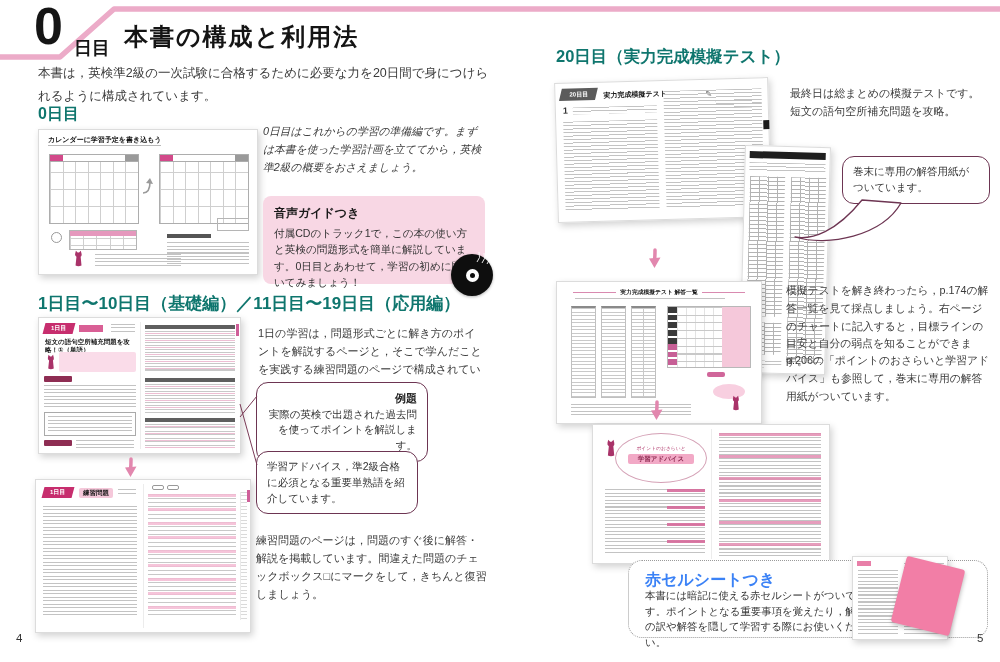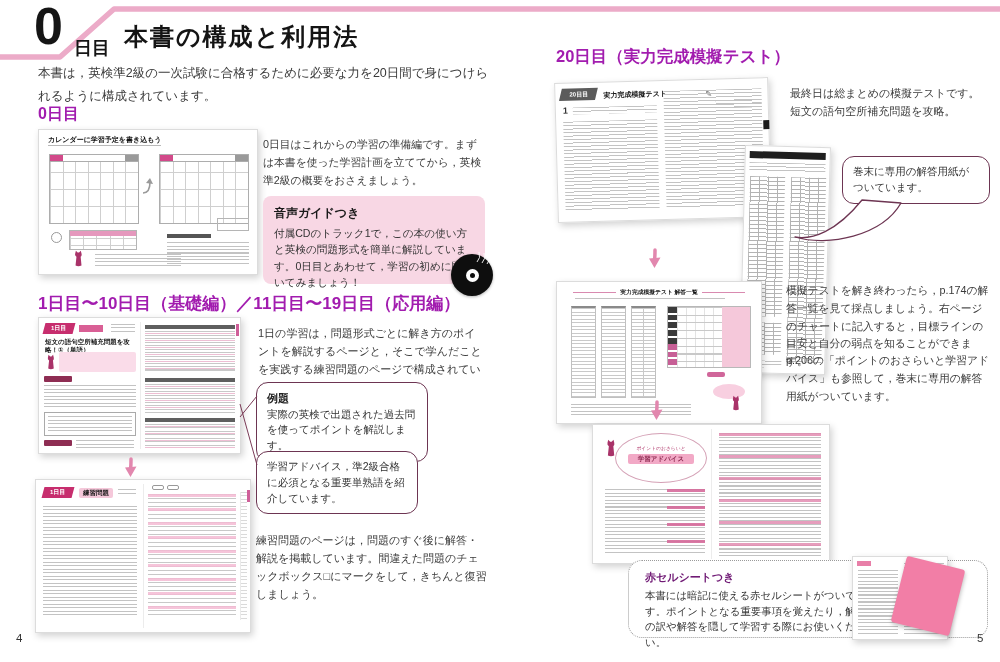--- a/index.html
+++ b/index.html
@@ -11,21 +11,21 @@
   }
   .abs { position: absolute; }
 
   
   .day-num { left:34px; top:0px; font-size:52px; font-weight:bold; color:#151515; line-height:1; }
   .day-suffix { left:74px; top:36px; font-size:18px; font-weight:bold; color:#151515; }
   .page-title { left:124px; top:21px; font-size:24px; font-weight:bold; letter-spacing:2px; color:#141414; }
 
   .intro { left:38px; top:62px; width:452px; font-size:12.5px; line-height:1.8; color:#3a3a3a; }
 
-  .sec-heading { font-weight:bold; color:#a21caf; }
+  .sec-heading { font-weight:bold; color:#0f766e; }
   .h-day0 { left:38px; top:104px; font-size:16px; }
   .h-day1 { left:38px; top:292px; font-size:17px; }
   .h-day20 { left:556px; top:46px; font-size:16.5px; }
 
   .body-txt { font-size:10.8px; line-height:1.65; color:#3a3a3a; }
 
   
   .thumb { position:absolute; background:#fff; border:1px solid #dcdcdc;
            box-shadow: 2px 3px 7px rgba(0,0,0,0.18); }
   .gutter { position:absolute; left:50%; top:4px; bottom:4px; border-left:1px solid #ececec; }
@@ -126,21 +126,21 @@
     </div>
     <div class="abs ln2" style="left:56px;top:124px;width:86px;height:13px;"></div>
     <svg class="abs" style="left:32px;top:120px;" width="14" height="17" viewBox="0 0 20 24">
       <path d="M6 5 L7 1 L9.5 3.5 L11.5 3.5 L14 1 L15 5 Q15.8 8 13.8 9.5 L15 22 Q10.5 24 6.5 22 L7.8 9.5 Q5.2 8 6 5 Z" fill="#a93369"></path>
     </svg>
     <div class="abs" style="left:128px;top:104px;width:44px;height:4px;background:#555;"></div>
     <div class="abs ln2" style="left:128px;top:112px;width:82px;height:24px;"></div>
     <div class="abs" style="left:178px;top:88px;width:32px;height:13px;border:1px solid #b5b5b5;"></div>
   </div>
 
-  <p class="abs body-txt" style="left:263px;top:136px;width:224px;">0日目はこれからの学習の準備編です。まずは本書を使った学習計画を立ててから，英検準2級の概要をおさえましょう。</p>
+  <p class="abs body-txt" style="left:263px;top:123px;width:224px;font-style:italic;">0日目はこれからの学習の準備編です。まずは本書を使った学習計画を立ててから，英検準2級の概要をおさえましょう。</p>
 
   <div class="abs audio-box">
     <div class="bx-title">音声ガイドつき</div>
     <div class="bx-body">付属CDのトラック1で，この本の使い方と英検の問題形式を簡単に解説しています。0日目とあわせて，学習の初めに聞いてみましょう！</div>
     <div class="cd">
       <svg class="abs" style="left:24px;top:-4px;" width="18" height="16">
         <path d="M2 12 Q6 8 4 2 M7 13 Q11 9 9 3 M12 14 Q16 10 14 4" fill="none" stroke="#fff" stroke-width="1" opacity="0.9"></path>
       </svg>
     </div>
   </div>
@@ -197,21 +197,21 @@
     <div class="abs ln2" style="left:7px;top:26px;width:94px;height:112px;"></div>
     <div class="abs" style="left:116px;top:5px;width:12px;height:5px;border:1px solid #999;border-radius:2px;"></div>
     <div class="abs" style="left:131px;top:5px;width:12px;height:5px;border:1px solid #999;border-radius:2px;"></div>
     <div class="abs ln-ans" style="left:112px;top:14px;width:88px;height:124px;"></div>
     <div class="abs ln2" style="left:204px;top:12px;width:7px;height:128px;border-left:1px solid #ddd;opacity:.6;"></div>
     <div class="abs" style="left:211px;top:10px;width:3px;height:12px;background:#cf5f99;"></div>
   </div>
 
   <p class="abs body-txt" style="left:258px;top:324px;width:228px;font-size:11px;">1日の学習は，問題形式ごとに解き方のポイントを解説するページと，そこで学んだことを実践する練習問題のページで構成されています。</p>
 
-  <div class="bubble" style="left:256px;top:382px;width:172px;">
+  <div class="bubble" style="left:256px;top:382px;width:172px;text-align:right;">
     <div class="bb-title">例題</div>
     <div>実際の英検で出題された過去問を使ってポイントを解説します。</div>
   </div>
   <div class="bubble" style="left:256px;top:451px;width:162px;">
     <div>学習アドバイス，準2級合格に必須となる重要単熟語を紹介しています。</div>
   </div>
 
   <p class="abs body-txt" style="left:256px;top:531px;width:232px;font-size:11px;">練習問題のページは，問題のすぐ後に解答・解説を掲載しています。間違えた問題のチェックボックス□にマークをして，きちんと復習しましょう。</p>
 
   <div class="abs pagenum" style="left:16px;top:632px;">4</div>
@@ -295,21 +295,21 @@
     </svg>
     <div class="abs ln2" style="left:12px;top:64px;width:100px;height:66px;">
       <div class="abs" style="right:0;top:0;width:38px;height:100%;background:repeating-linear-gradient(to bottom, rgba(214,107,155,.9) 0 3px, transparent 3px 17px);"></div>
     </div>
     <div class="abs ln2" style="left:126px;top:8px;width:102px;height:124px;">
       <div class="abs" style="left:0;top:0;width:100%;height:100%;background:repeating-linear-gradient(to bottom, rgba(226,140,177,.85) 0 3px, transparent 3px 22px);"></div>
     </div>
   </div>
 
   <div class="abs redsheet-box">
-    <div class="abs" style="left:16px;top:9px;font-size:11px;font-weight:bold;color:#701a75;">赤セルシートつき</div>
+    <div class="abs" style="left:16px;top:9px;font-size:16px;font-weight:bold;color:#3b82f6;">赤セルシートつき</div>
     <div class="abs" style="left:16px;top:27px;width:240px;font-size:10.4px;line-height:1.5;color:#333;">本書には暗記に使える赤セルシートがついています。ポイントとなる重要事項を覚えたり，解説中の訳や解答を隠して学習する際にお使いください。</div>
   </div>
   <div class="thumb" style="left:852px;top:556px;width:96px;height:84px;z-index:3;">
     <div class="abs" style="left:4px;top:4px;width:14px;height:5px;background:#e87fa8;"></div>
     <div class="abs ln2" style="left:5px;top:13px;width:40px;height:64px;"></div>
     <div class="abs ln2" style="left:51px;top:6px;width:40px;height:71px;"></div>
   </div>
   <div class="abs" style="left:898px;top:562px;width:60px;height:68px;background:#f27ea6;border-radius:3px;transform:rotate(14deg);box-shadow:1px 2px 4px rgba(0,0,0,.25);z-index:4;"></div>
 
   <div class="abs pagenum" style="left:977px;top:632px;">5</div>

